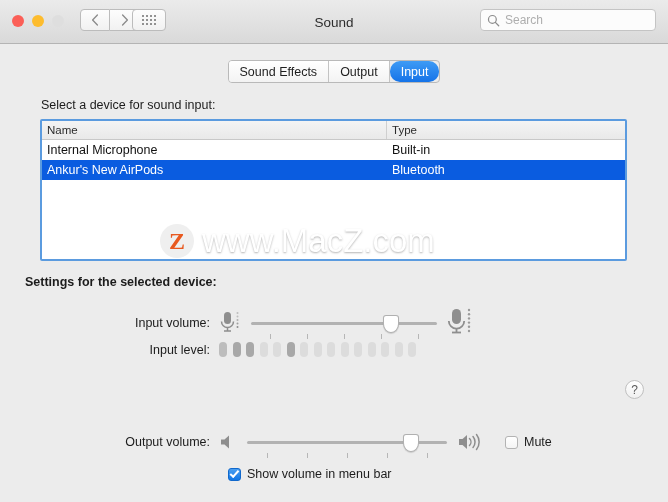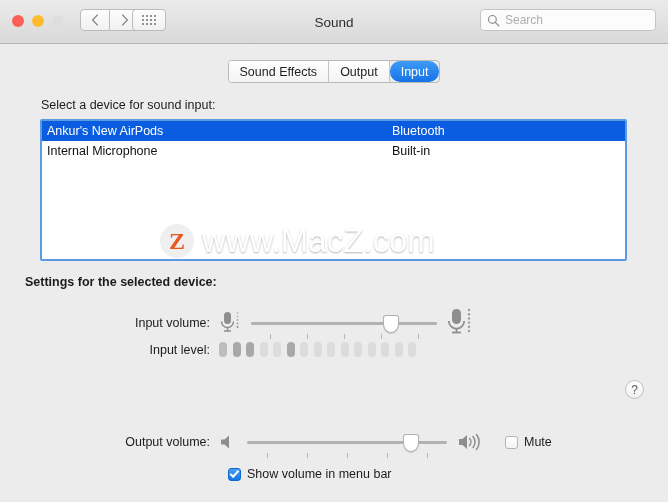--- a/index.html
+++ b/index.html
@@ -291,27 +291,31 @@
     <div class="tabs">
       <div class="tab">Sound Effects</div>
       <div class="tab">Output</div>
       <div class="tab active">Input</div>
     </div>
   </div>
 
   <div class="section-label" id="lbl-select">Select a device for sound input:</div>
 
   <div class="listbox">
+    <div class="list-head">
+      <div class="col col-name">Name</div>
+      <div class="col col-type">Type</div>
+    </div>
+    <div class="list-row">
+      <div class="cell cell-name">Internal Microphone</div>
+      <div class="cell cell-type">Built-in</div>
+    </div>
     <div class="list-row selected">
       <div class="cell cell-name">Ankur's New AirPods</div>
       <div class="cell cell-type">Bluetooth</div>
-    </div>
-    <div class="list-row">
-      <div class="cell cell-name">Internal Microphone</div>
-      <div class="cell cell-type">Built-in</div>
     </div>
   </div>
 
   <div class="watermark">
     <div class="wm-logo">Z</div>
     <div class="wm-text">www.MacZ.com</div>
   </div>
 
   <div class="section-label" id="lbl-settings">Settings for the selected device:</div>
 

